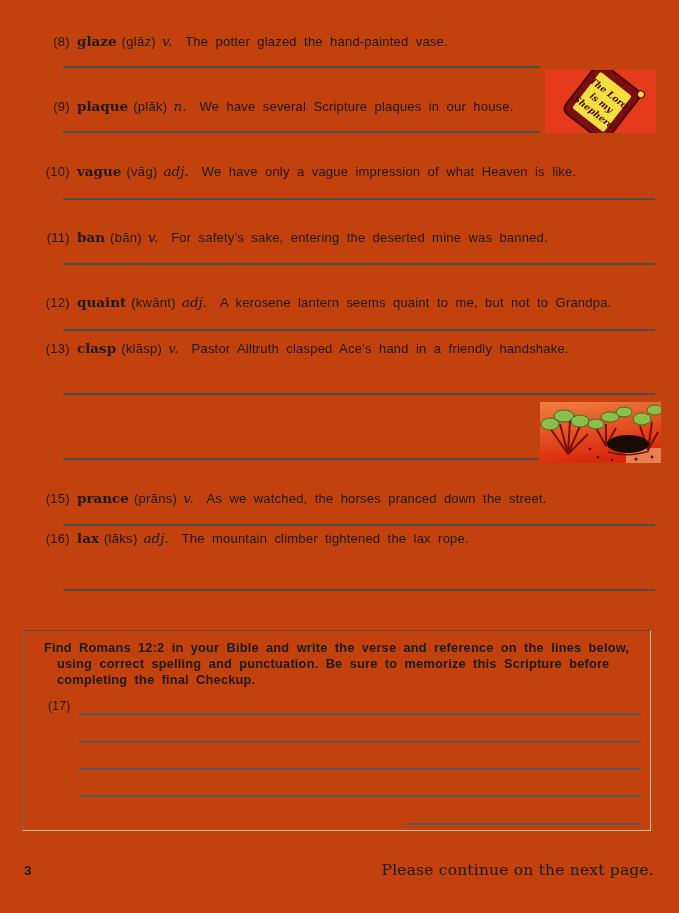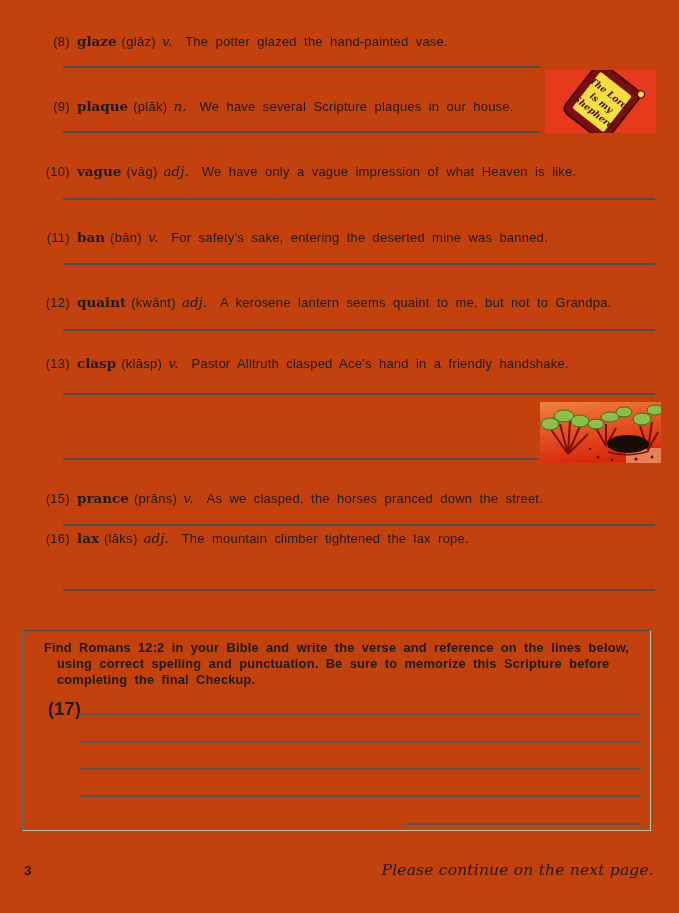--- a/index.html
+++ b/index.html
@@ -42,29 +42,29 @@
   .sbox-instruction{
     margin:9px 18px 0 34px;
     text-indent:-13px;
     font-weight:bold;
     font-size:12.8px;
     line-height:16px;
     word-spacing:3.5px;
     letter-spacing:.2px;
   }
   .sbox-itemnum{
-    position:absolute;left:25px;top:68px;font-size:18px;letter-spacing:.3px;font-weight:bold;
+    position:absolute;left:25px;top:68px;font-size:12px;letter-spacing:.3px;
   }
   .box-line{position:absolute;height:1.8px;background:#585858;}
   .footer-page{
     position:absolute;left:24px;top:863px;font-size:13.5px;font-weight:600;
   }
   .footer-note{
     position:absolute;right:34px;top:861px;
-    font-family:"DejaVu Serif",serif;font-style:italic;font-size:15.5px;
+    font-family:"DejaVu Serif",serif;font-size:15.5px;
     letter-spacing:.2px;
   }
 </style>
 </head>
 <body>
 
 <div class="page">
 
   <div class="vocab-row" style="top:33px">
     <span class="num">(8)</span><span class="word">glaze</span><span class="pron">(glāz)</span><span class="pos">v.</span><span class="sentence">The potter glazed the hand-painted vase.</span>
@@ -96,21 +96,21 @@
   <div class="vocab-row" style="top:229px">
     <span class="num">(11)</span><span class="word">ban</span><span class="pron">(băn)</span><span class="pos">v.</span><span class="sentence">For safety’s sake, entering the deserted mine was banned.</span>
   </div>
   <div class="ans-line" style="left:63px;top:263px;width:592px"></div>
 
   <div class="vocab-row" style="top:294px">
     <span class="num">(12)</span><span class="word">quaint</span><span class="pron">(kwānt)</span><span class="pos">adj.</span><span class="sentence">A kerosene lantern seems quaint to me, but not to Grandpa.</span>
   </div>
   <div class="ans-line" style="left:63px;top:329px;width:592px"></div>
 
-  <div class="vocab-row" style="top:355px">
+  <div class="vocab-row" style="top:340px">
     <span class="num">(13)</span><span class="word">clasp</span><span class="pron">(klăsp)</span><span class="pos">v.</span><span class="sentence">Pastor Alltruth clasped Ace’s hand in a friendly handshake.</span>
   </div>
   <div class="ans-line" style="left:63px;top:393px;width:592px"></div>
 
   <div class="ans-line" style="left:63px;top:458px;width:475px"></div>
 
   <svg class="illus" style="left:540px;top:402px" width="121" height="61" viewBox="0 0 121 61">
     <defs>
       <linearGradient id="lairbg" x1="0" y1="0" x2="0.3" y2="1">
         <stop offset="0" stop-color="#f0813d"></stop>
@@ -143,21 +143,21 @@
     <g fill="#591005">
       <circle cx="58" cy="55" r="1.6"></circle>
       <circle cx="72" cy="58" r="1.4"></circle>
       <circle cx="96" cy="57" r="1.6"></circle>
       <circle cx="112" cy="55" r="1.4"></circle>
       <circle cx="50" cy="47" r="1.3"></circle>
     </g>
   </svg>
 
   <div class="vocab-row" style="top:490px">
-    <span class="num">(15)</span><span class="word">prance</span><span class="pron">(prăns)</span><span class="pos">v.</span><span class="sentence">As we clasped, the horses pranced down the street.</span>
+    <span class="num">(15)</span><span class="word">prance</span><span class="pron">(prăns)</span><span class="pos">v.</span><span class="sentence">As we watched, the horses pranced down the street.</span>
   </div>
   <div class="ans-line" style="left:63px;top:524px;width:592px"></div>
 
   <div class="vocab-row" style="top:530px">
     <span class="num">(16)</span><span class="word">lax</span><span class="pron">(lăks)</span><span class="pos">adj.</span><span class="sentence">The mountain climber tightened the lax rope.</span>
   </div>
   <div class="ans-line" style="left:63px;top:589px;width:592px"></div>
 
   <div class="sbox">
     <div class="sbox-instruction">Find Romans 12:2 in your Bible and write the verse and reference on the lines below, using correct spelling and punctuation. Be sure to memorize this Scripture before completing the final Checkup.</div>

